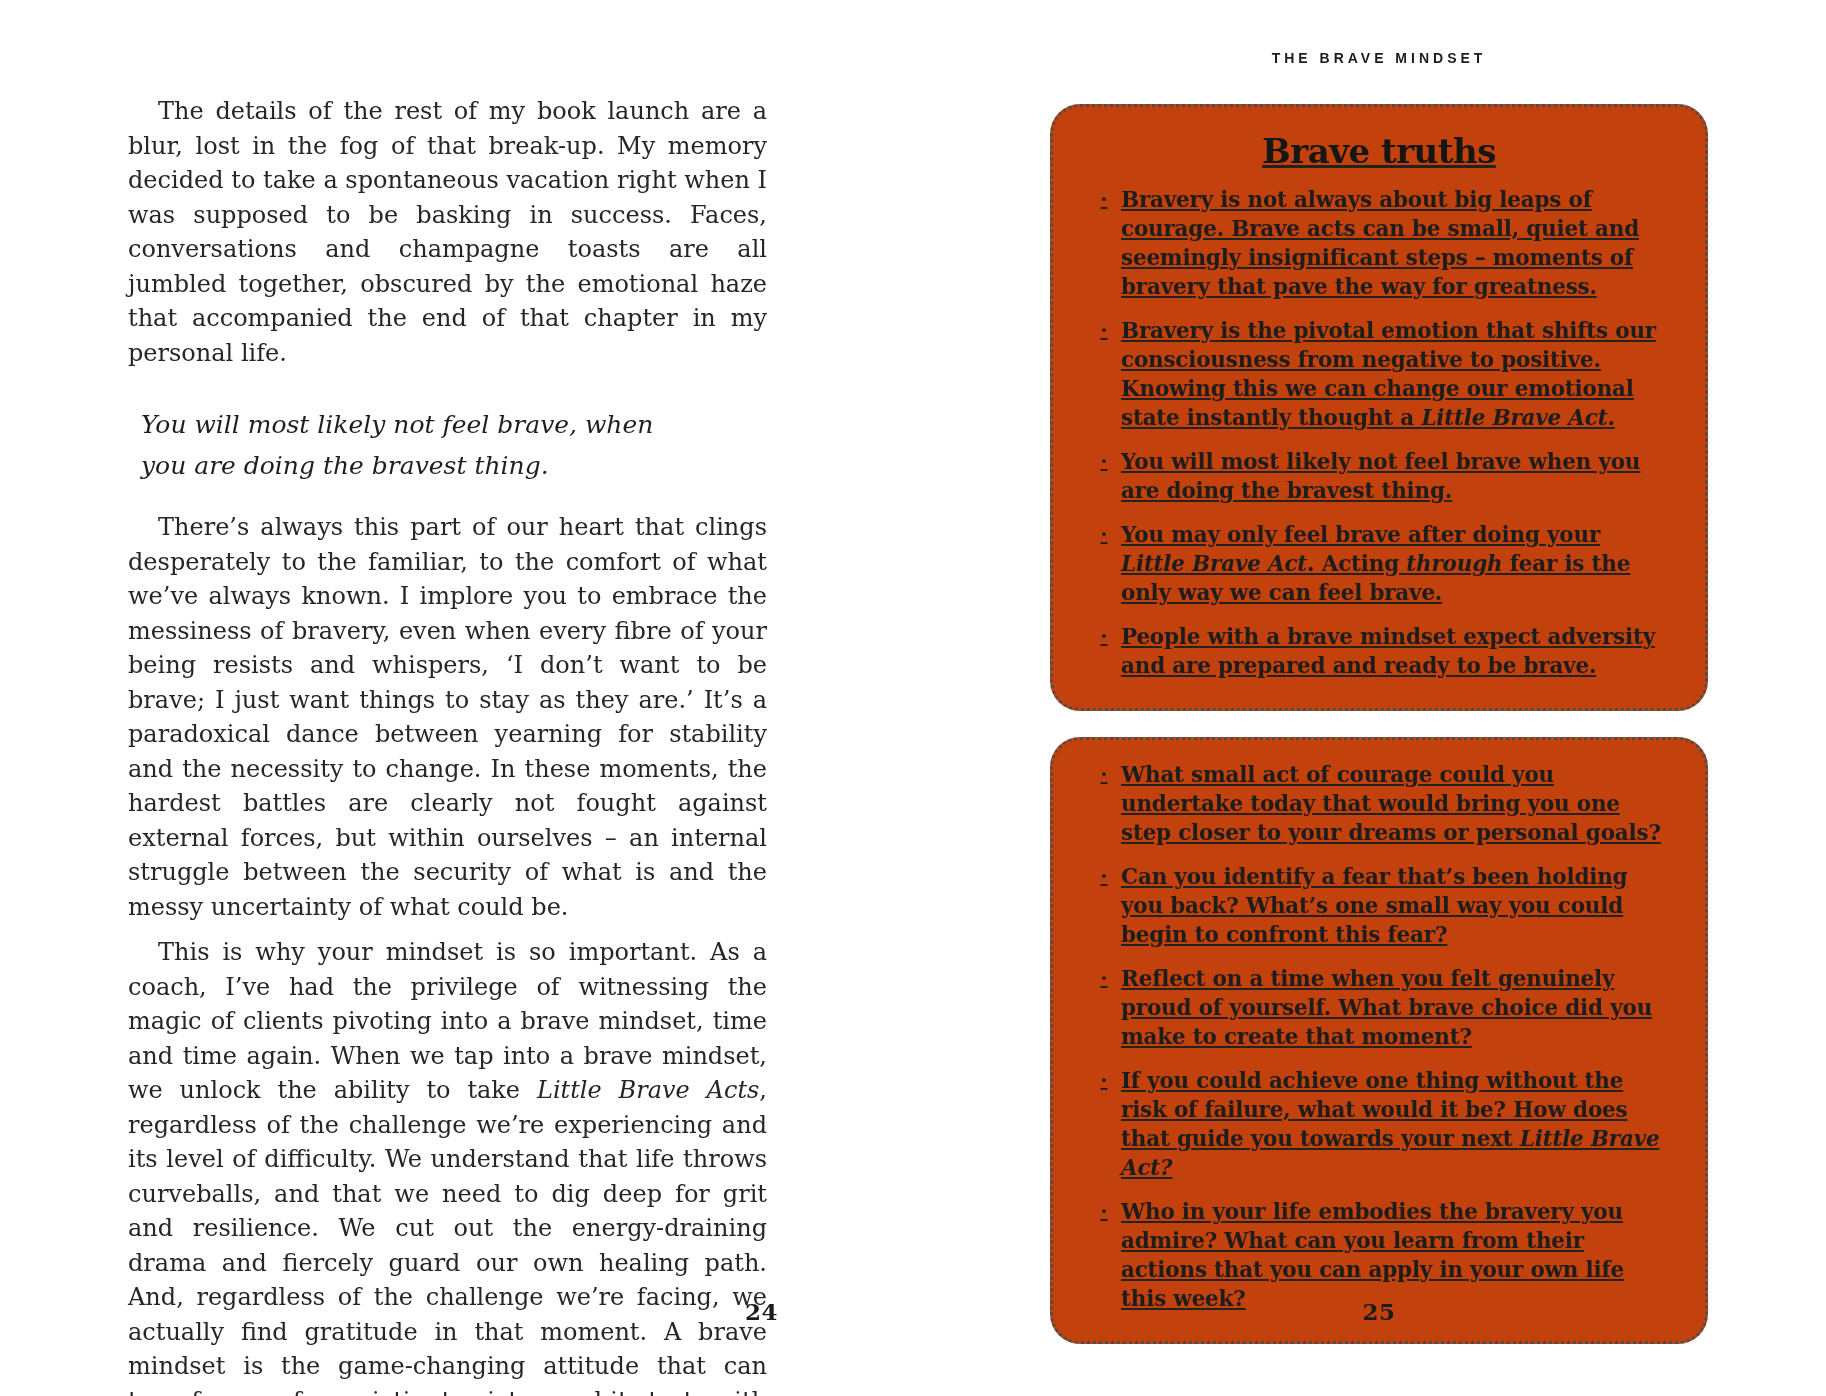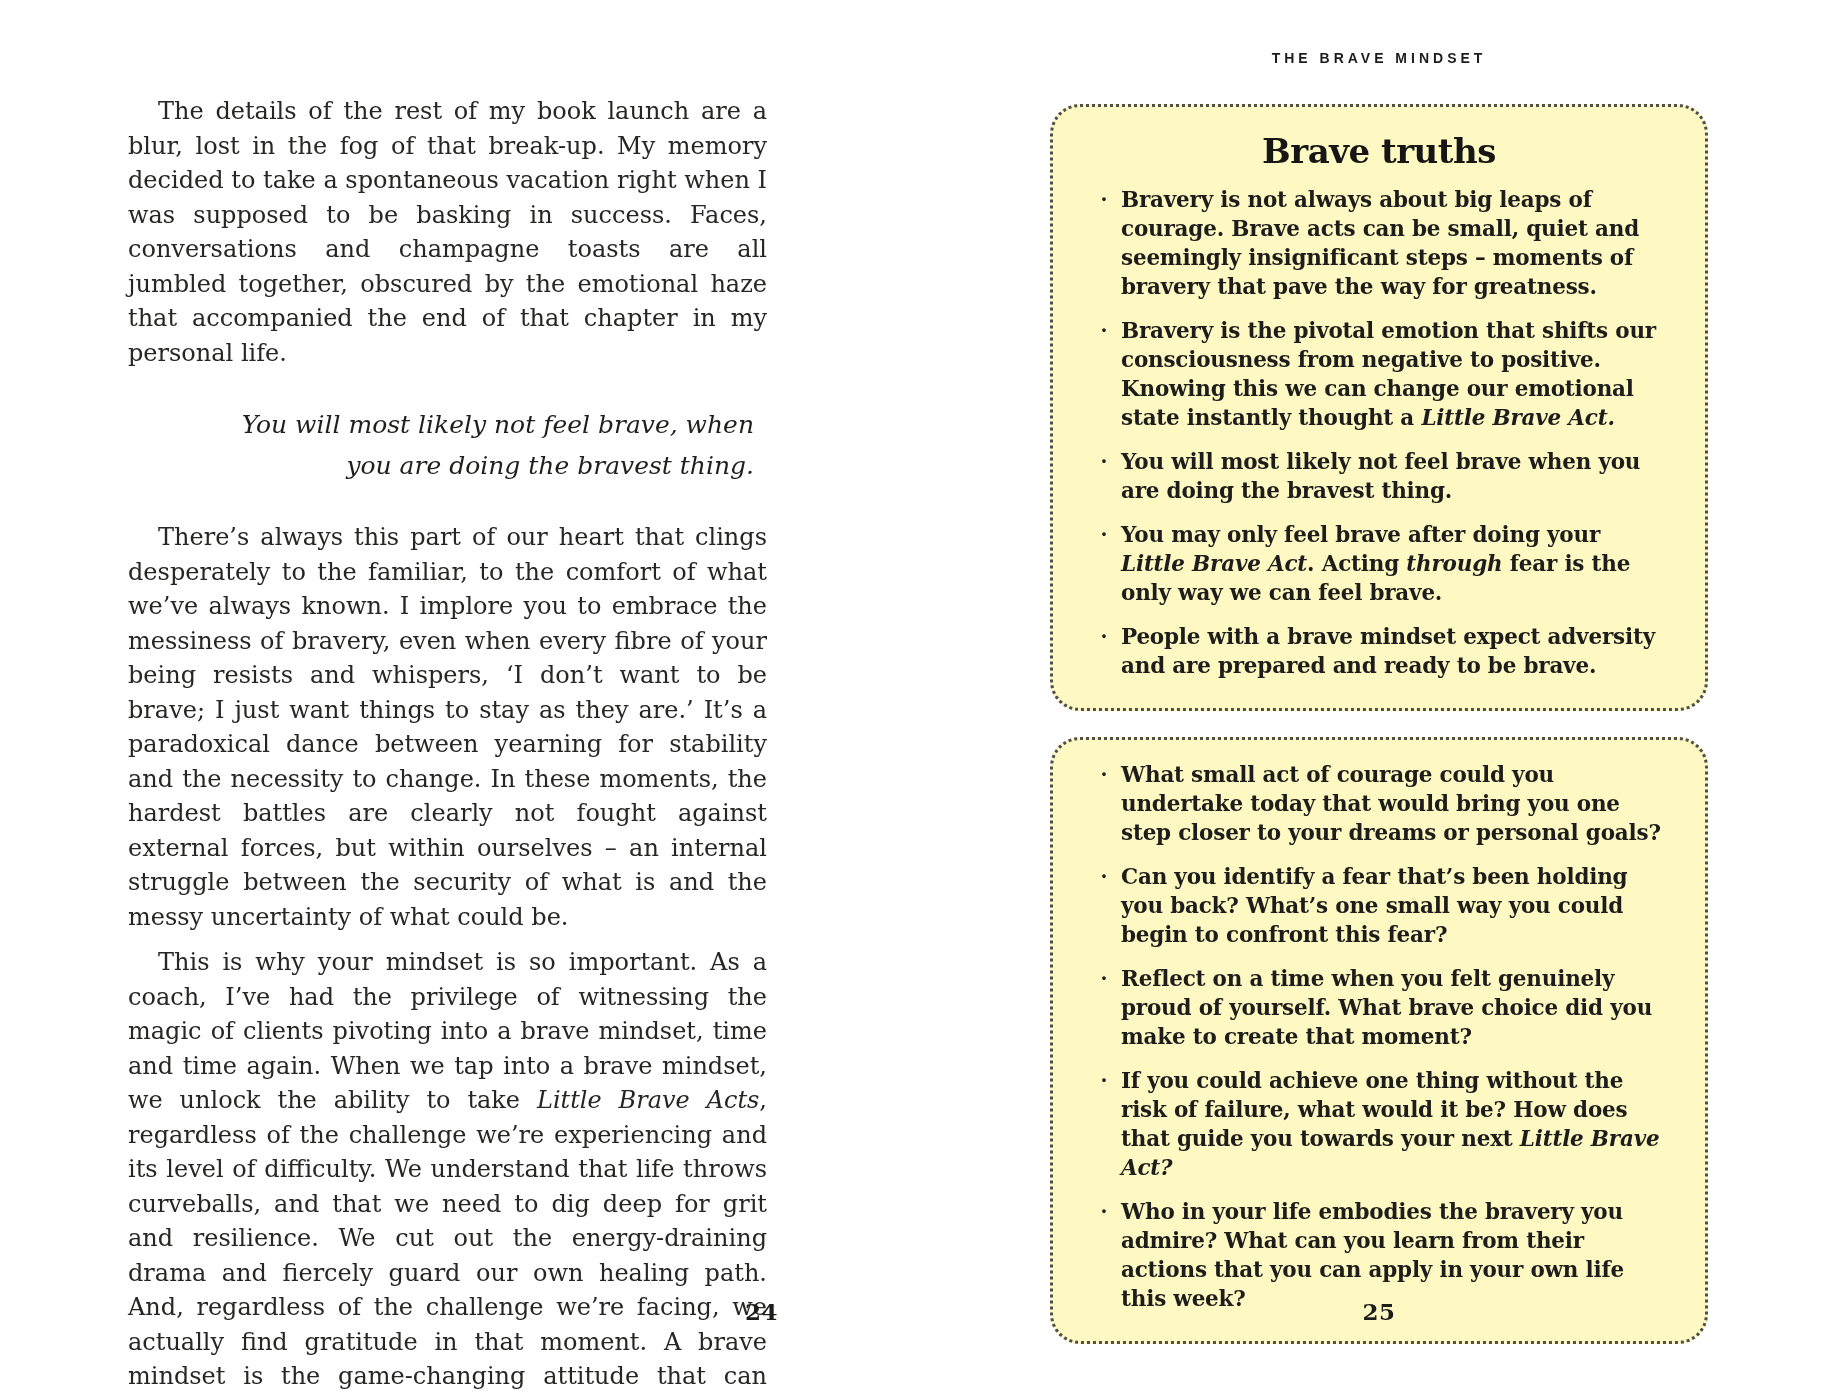--- a/index.html
+++ b/index.html
@@ -13,31 +13,32 @@
     text-align:center;
     font-family:"Liberation Sans", sans-serif;
     font-weight:bold;font-size:14px;letter-spacing:4px;color:#1c1c1c;
   }
   
   .left-page{position:absolute;left:117px;top:50px;width:661px;}
   .body-copy{margin-top:44px;font-size:24px;line-height:34.5px;text-align:justify;color:#262624;}
   .body-copy p{margin:11px;}
   .indent{text-indent:30px;}
   .pull-quote{
-    margin:34px 24px 34px 24px;text-align:right;
+    margin:34px 24px 24px 24px;text-align:left;
     font-style:italic;font-size:25px;line-height:41px;color:#1f1f1d;
   }
   .quote-line{display:block;}
   
   .right-page{position:absolute;left:1050px;top:50px;width:658px;}
   .box{
     box-sizing:border-box;width:658px;
     border:3px dotted #4e4e4c;border-radius:30px;
     padding:20px 34px 24px 34px;margin-top:38px;
-    background:#fef9c3;
+    background:#c2410c;
+    text-decoration:underline;
   }
   .box + .box{margin-top:26px;}
   .box-title{
     text-align:center;font-size:34px;font-weight:bold;color:#161614;
     letter-spacing:-0.5px;margin:4px 0 14px 0;
   }
   .bullet-item{
     display:flex;align-items:flex-start;
     margin:0 0 15px 0;
     font-size:21.5px;line-height:29px;font-weight:bold;

